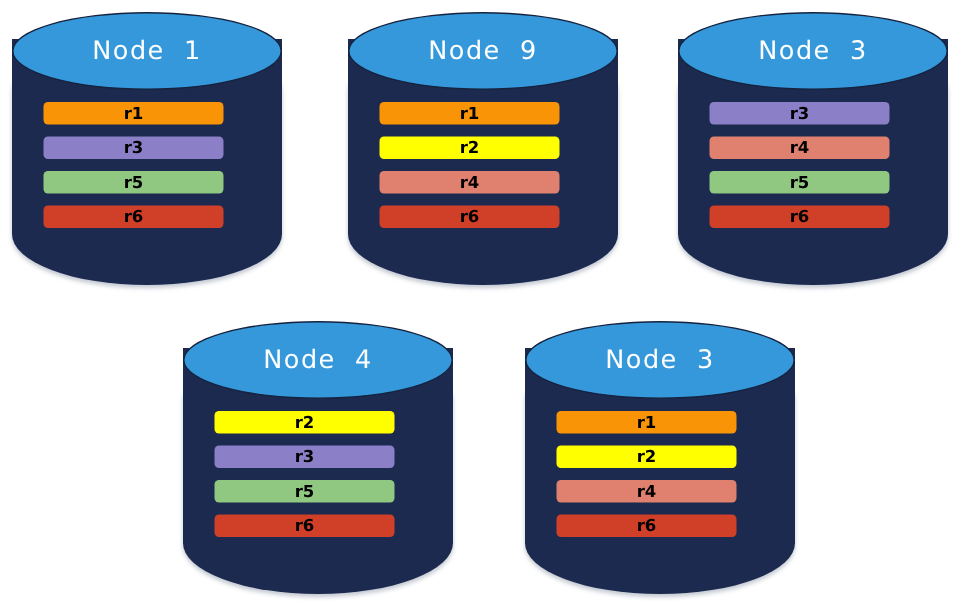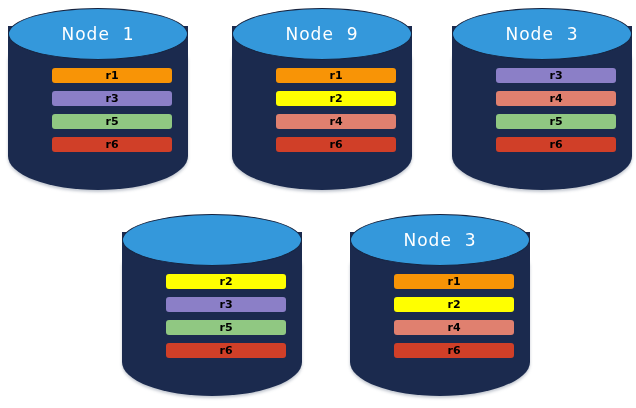--- a/index.html
+++ b/index.html
@@ -73,21 +73,21 @@
     justify-content: center;
     color: #ffffff;
     font-size: 17px;
     font-family: "DejaVu Sans", sans-serif;
     letter-spacing: 1px;
     white-space: pre;
   }
 
   .records {
     position: absolute;
-    left: 44px;
+    left: 21px;
     top: 60px;
     width: 120px;
   }
 
   .record {
     height: 15px;
     margin-bottom: 8px;
     border-radius: 3px;
     display: flex;
     align-items: center;
@@ -137,20 +137,21 @@
         <div class="record" style="background: rgb(139, 127, 199);">r3</div>
         <div class="record" style="background: rgb(224, 128, 111);">r4</div>
         <div class="record" style="background: rgb(144, 200, 130);">r5</div>
         <div class="record" style="background: rgb(208, 63, 40);">r6</div>
       </div>
     </div>
     <div class="node" style="left: 122px; top: 214px;">
       <div class="cyl-body"></div>
       <div class="cyl-body-top"></div>
       <div class="cyl-top"></div>
+      <div class="node-label">Node  4</div>
       <div class="records">
         <div class="record" style="background: rgb(255, 255, 0);">r2</div>
         <div class="record" style="background: rgb(139, 127, 199);">r3</div>
         <div class="record" style="background: rgb(144, 200, 130);">r5</div>
         <div class="record" style="background: rgb(208, 63, 40);">r6</div>
       </div>
     </div>
     <div class="node" style="left: 350px; top: 214px;">
       <div class="cyl-body"></div>
       <div class="cyl-body-top"></div>

